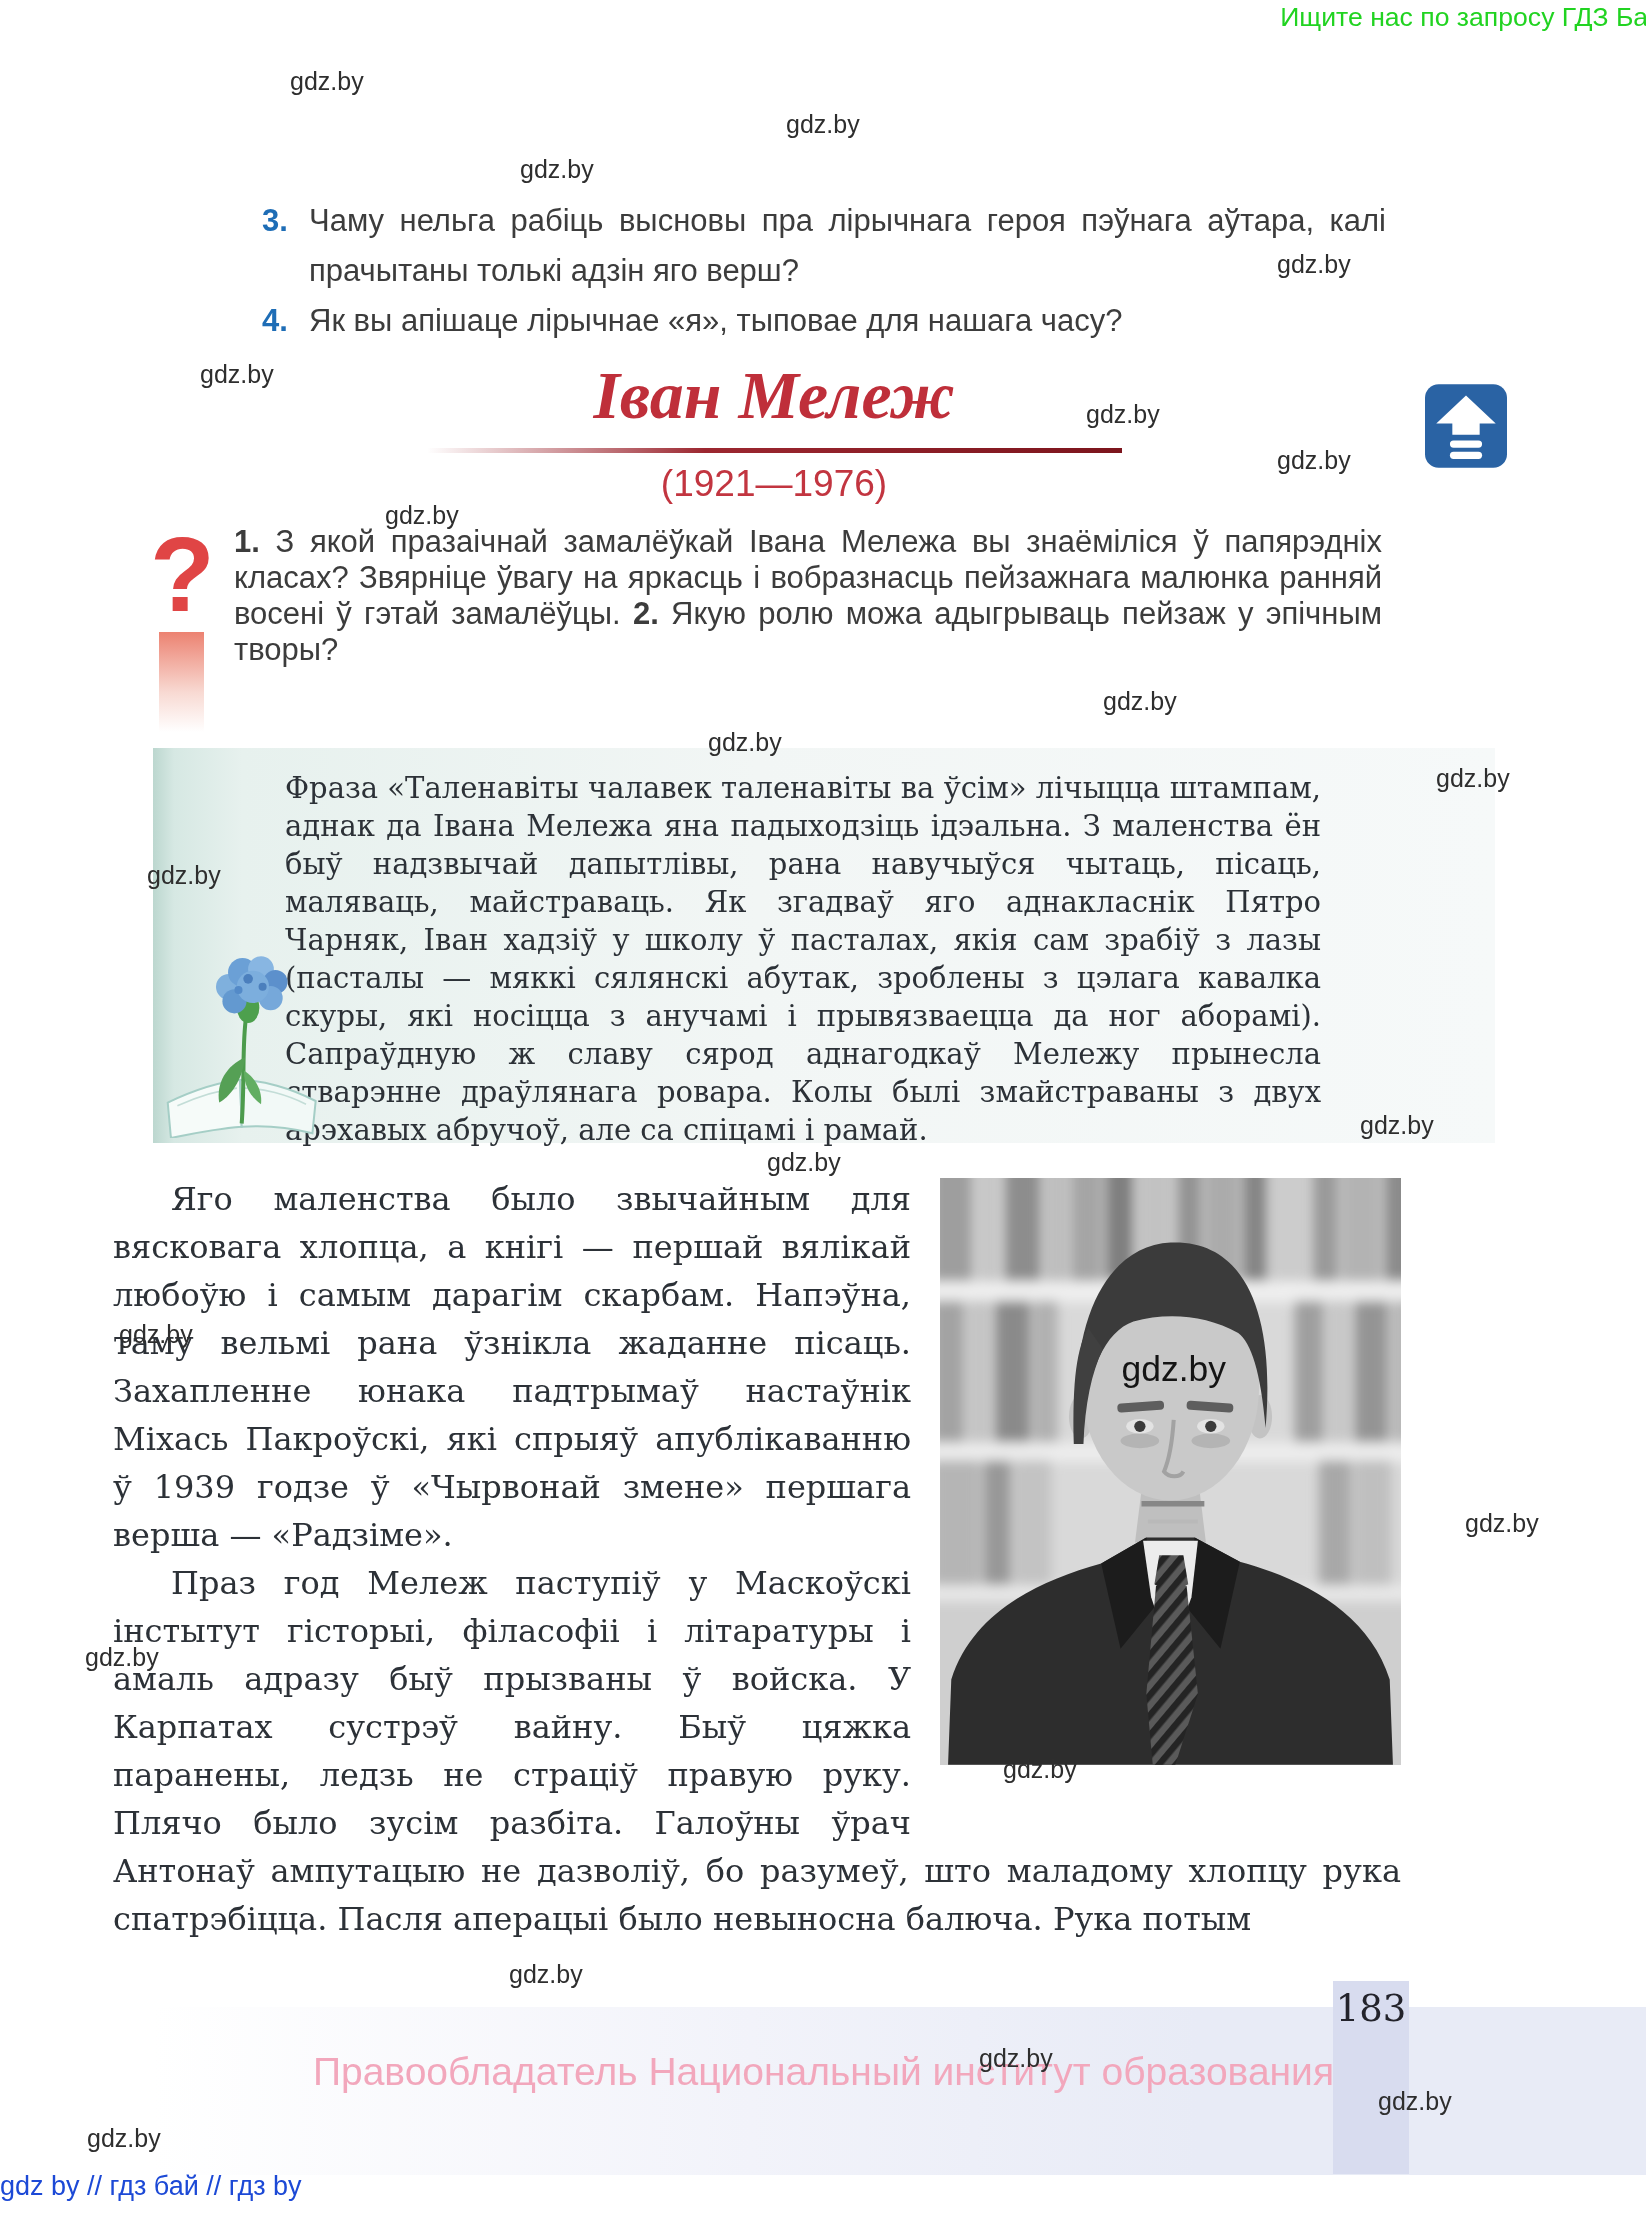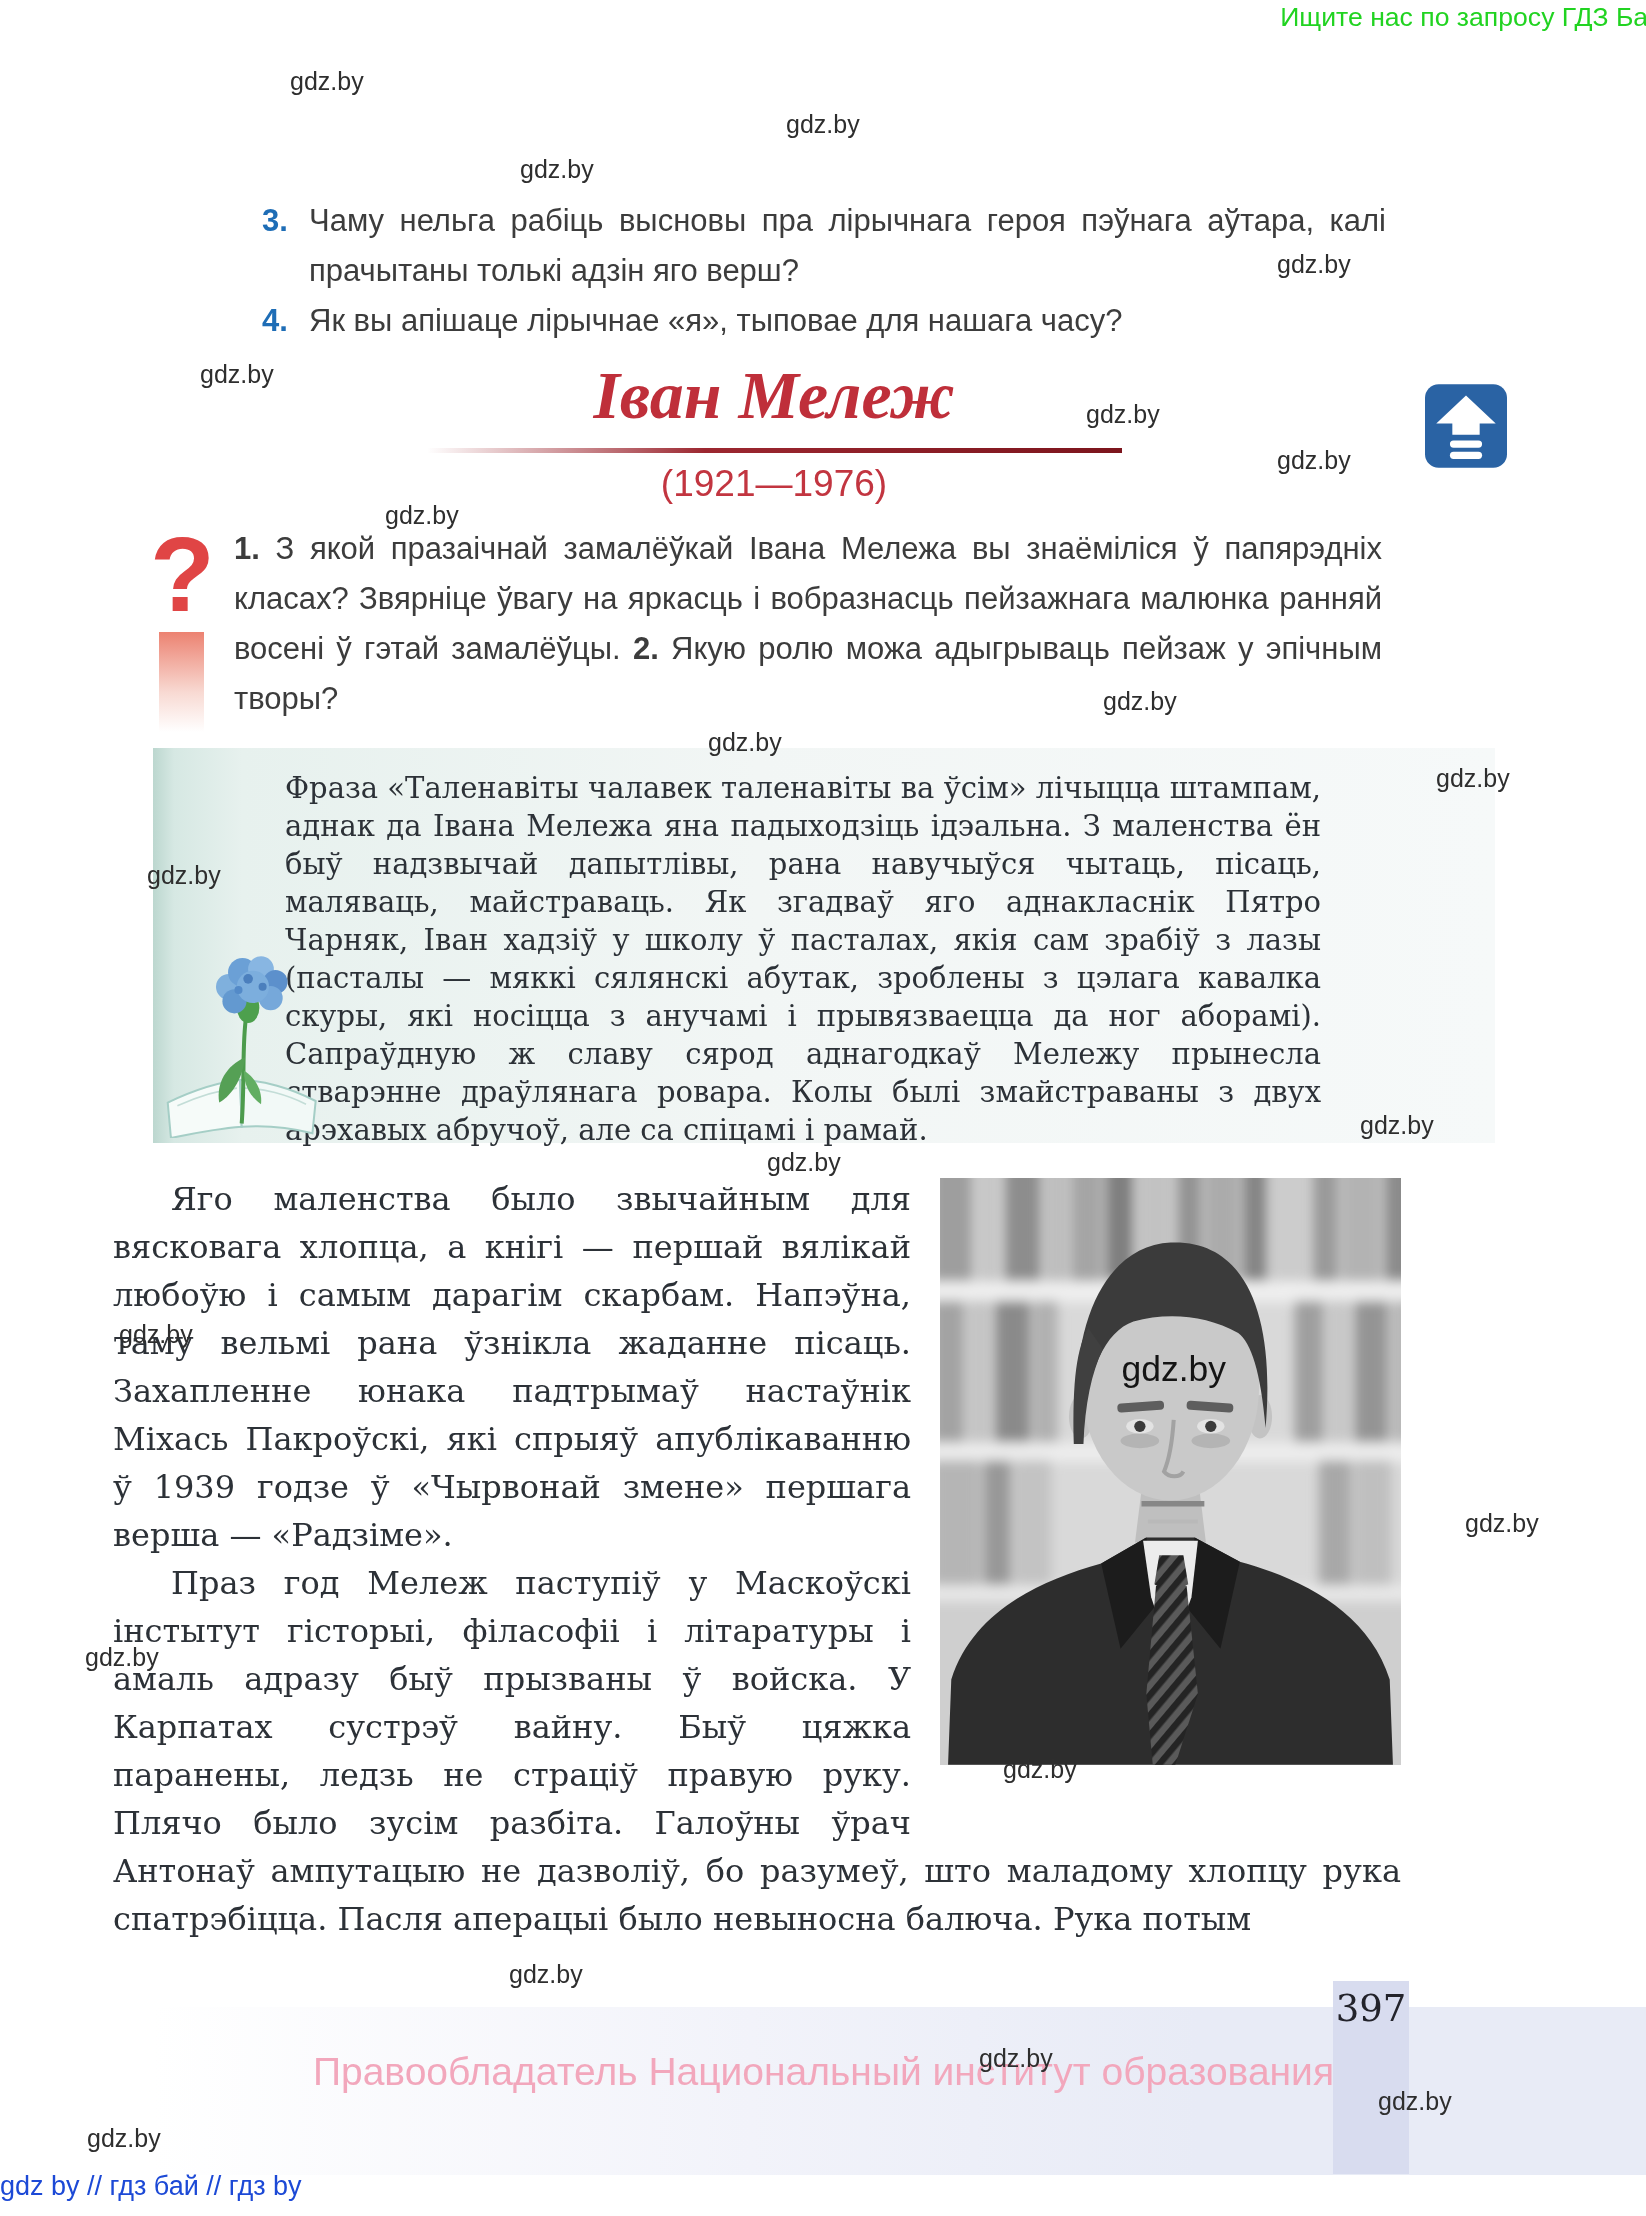--- a/index.html
+++ b/index.html
@@ -18,21 +18,21 @@
   .title-rule{position:absolute;left:427px;top:448px;width:695px;height:4.8px;
               background:linear-gradient(to right,rgba(191,47,58,0),#9c2730 40%,#7c151d 100%);}
   .author-years{position:absolute;left:347px;top:463px;width:854px;text-align:center;
                 font-size:37px;color:#c23540;}
   .upload-btn{position:absolute;left:1425px;top:384px;width:82px;height:84px;cursor:pointer;z-index:3;}
   .qmark{position:absolute;left:150px;top:514px;width:60px;text-align:center;
          font-size:106px;font-weight:bold;color:#e04545;z-index:2;}
   .qbar{position:absolute;left:159px;top:632px;width:45px;height:100px;
         background:linear-gradient(to bottom,#ec8271,#f8d9d2 60%,#ffffff);}
   .introq{position:absolute;left:234px;top:524px;width:1148px;font-size:31px;
-          line-height:50px;color:#3c3c3c;text-align:justify;}
+          line-height:36px;color:#3c3c3c;text-align:justify;}
   .introq b{font-weight:bold;}
   .infobox{position:absolute;left:153px;top:748px;width:1342px;height:395px;
            background:linear-gradient(to right,#bcd7cf 0px,#d6e8e3 21px,#e7f1ee 89px,#f2f6f5 45%,#f6f9f9 100%);}
   .infobox-text{padding:21px 174px 0 132px;font-family:"DejaVu Serif",serif;
                 font-size:29px;line-height:38px;color:#2c3137;text-align:justify;}
   .flower{position:absolute;left:158px;top:937px;width:169px;height:201px;z-index:2;}
   .bio{position:absolute;left:113px;top:1175px;width:1288px;font-family:"DejaVu Serif",serif;
        font-size:32px;line-height:48px;color:#2c3137;text-align:justify;z-index:1;}
   .bio p{margin:0;text-indent:58px;}
   .photo{float:right;width:461px;height:587px;margin:3.2px 0 35px 29px;}
@@ -239,20 +239,20 @@
     </div>
 
 
       <p>Яго маленства было звычайным для вясковага хлопца, а кнігі — першай вялікай любоўю і самым дарагім скарбам. Напэўна, таму вельмі рана ўзнікла жаданне пісаць. Захапленне юнака падтрымаў настаўнік Міхась Пакроўскі, які спрыяў апублікаванню ў 1939 годзе ў «Чырвонай змене» першага верша — «Радзіме».</p>
 
       <p>Праз год Мележ паступіў у Маскоўскі інстытут гісторыі, філасофіі і літаратуры і амаль адразу быў прызваны ў войска. У Карпатах сустрэў вайну. Быў цяжка паранены, ледзь не страціў правую руку. Плячо было зусім разбіта. Галоўны ўрач Антонаў ампутацыю не дазволіў, бо разумеў, што маладому хлопцу рука спатрэбіцца. Пасля аперацыі было невыносна балюча. Рука потым</p>
     </div>
 
   <div class="bottom-band"></div>
   <div class="pagenum-strip">
-    <div class="pagenum">397</div>
+    <div class="pagenum">183</div>
   </div>
 
   <div class="copyright">Правообладатель Национальный институт образования</div>
   <div class="footer-links">gdz by  //  гдз бай  //  гдз by</div>
 
 </div>
 
 
 </body></html>

